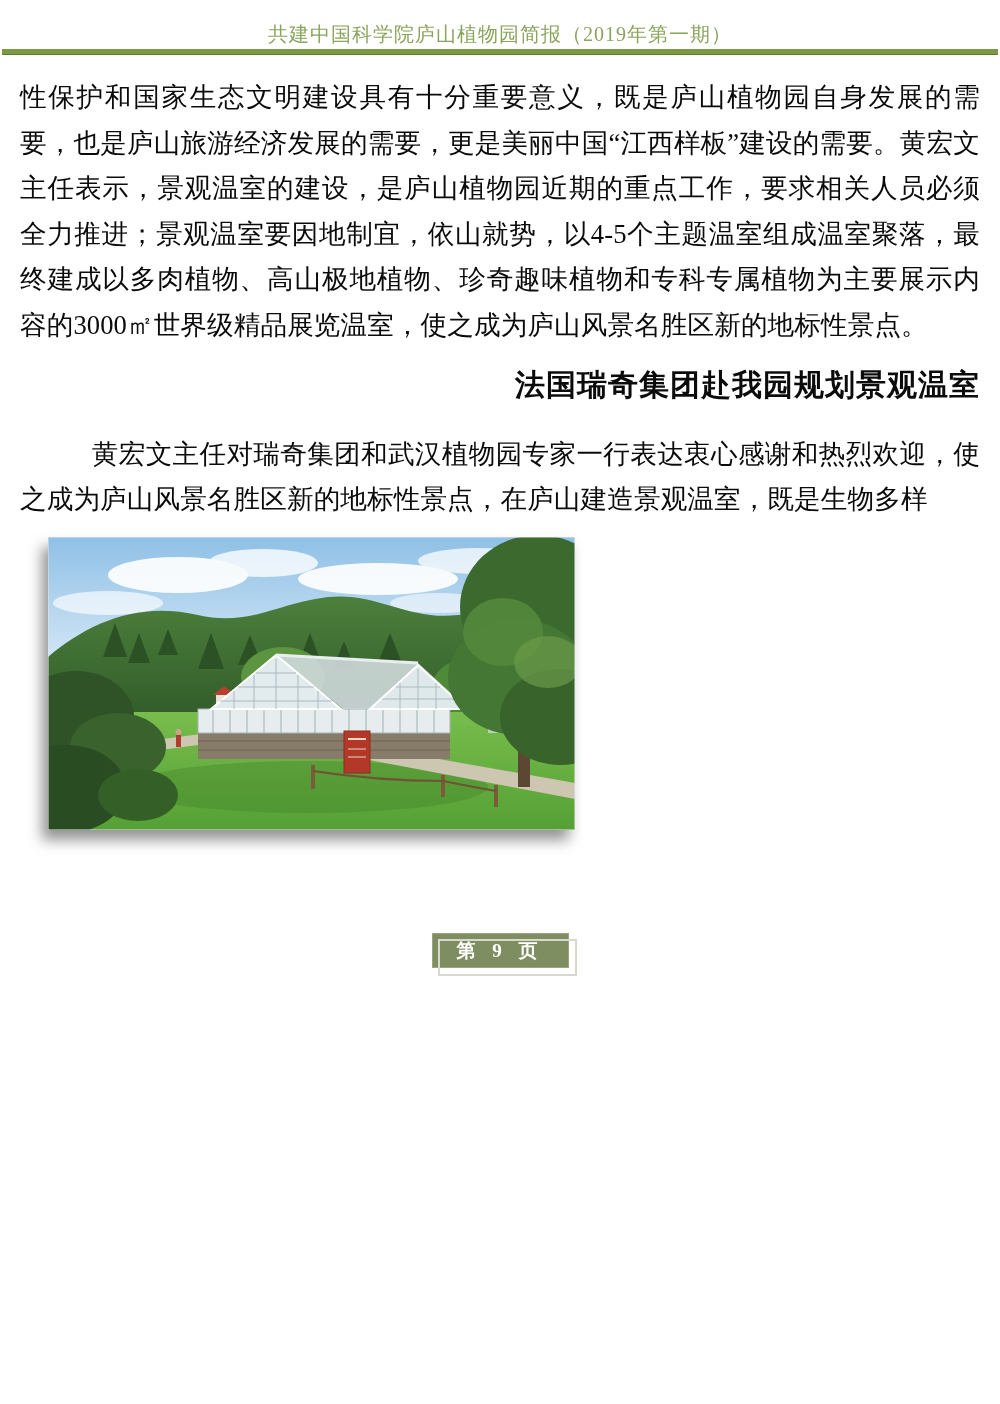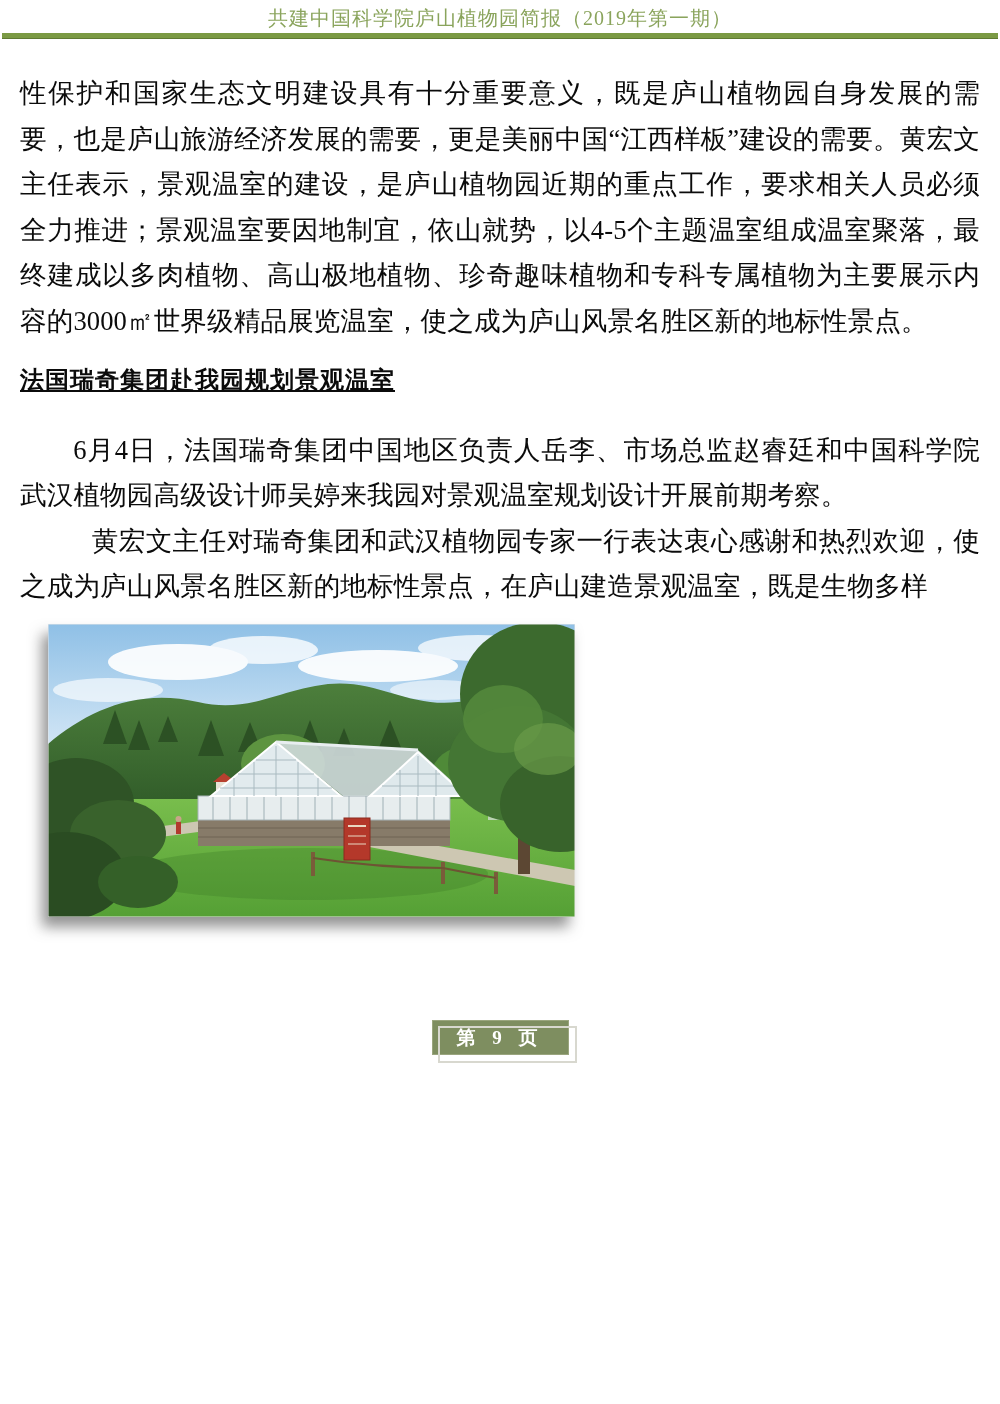--- a/index.html
+++ b/index.html
@@ -10,33 +10,33 @@
     --badge-outline:#d8d8cf;
     --text-black:#0b0b0b;
   }
   *{margin:0;padding:0;box-sizing:border-box;}
   html,body{background:#ffffff;}
   body{width:1000px;height:1404px;overflow:hidden;
        font-family:"Liberation Serif","DejaVu Serif",serif;color:var(--text-black);}
   .page{position:relative;width:1000px;height:1404px;background:#fff;}
 
   
-  .header{padding-top:5px;text-align:center;}
+  .header{padding-top:21px;text-align:center;}
   .header-title{font-size:20px;line-height:26px;color:var(--title-green);letter-spacing:1px;font-weight:normal;}
   .header-rule{height:6px;margin:2px 2px 0 2px;background:var(--bar-green);
                border-bottom:1px solid var(--bar-green-dark);}
 
   
-  .article{margin:12px 20px;padding-top:20px;font-size:26.6px;line-height:45.5px;
+  .article{margin:0 20px;padding-top:20px;font-size:26.6px;line-height:45.5px;
            text-align:justify;letter-spacing:0.1px;}
   .article p{margin:0;}
   .p-indent2{text-indent:2em;}
   .p-indent27{text-indent:2.7em;}
-  .section-heading{font-size:24px;line-height:45.5px;font-weight:bold;text-align:left;
-                   letter-spacing:1px;margin:14px 0 24px 0;text-decoration:underline;}
+  .section-heading{font-size:30px;line-height:45.5px;font-weight:bold;text-align:right;
+                   letter-spacing:1px;margin:14px 0 24px 0;}
 
   
   .photo-figure{float:left;width:560px;height:410px;margin:0 28px 0 0;}
   .photo-svg{display:block;width:527px;height:293px;margin:14px 0 0 28px;
              filter:drop-shadow(-6px 10px 7px rgba(40,40,40,0.50));}
 
   
   .footer{clear:both;margin-top:8px;text-align:center;}
   .page-badge{position:relative;display:inline-block;background:var(--badge-green);
               color:#ffffff;font-weight:bold;font-size:19px;line-height:23px;
@@ -53,21 +53,20 @@
     <div class="header-title">共建中国科学院庐山植物园简报（2019年第一期）</div>
     <div class="header-rule"></div>
   </div>
 
   <div class="article">
 
     <p>性保护和国家生态文明建设具有十分重要意义，既是庐山植物园自身发展的需要，也是庐山旅游经济发展的需要，更是美丽中国“江西样板”建设的需要。黄宏文主任表示，景观温室的建设，是庐山植物园近期的重点工作，要求相关人员必须全力推进；景观温室要因地制宜，依山就势，以4-5个主题温室组成温室聚落，最终建成以多肉植物、高山极地植物、珍奇趣味植物和专科专属植物为主要展示内容的3000㎡世界级精品展览温室，使之成为庐山风景名胜区新的地标性景点。</p>
 
     <h2 class="section-heading">法国瑞奇集团赴我园规划景观温室</h2>
 
-    <p class="p-indent2">6月4日，法国瑞奇集团中国地区负责人岳李、市场总监赵睿廷和中国科学院武汉植物园高级设计师吴婷来我园对景观温室规划设计开展前期考察。</p>
 
 
     <p class="p-indent27">黄宏文主任对瑞奇集团和武汉植物园专家一行表达衷心感谢和热烈欢迎，使之成为庐山风景名胜区新的地标性景点，在庐山建造景观温室，既是生物多样</p>
 
     <figure class="photo-figure" aria-label="庐山植物园景观温室照片：山林前的玻璃温室与草坪">
       <svg class="photo-svg" viewBox="0 0 527 293" preserveAspectRatio="none">
         <defs>
           <linearGradient id="sky" x1="0" y1="0" x2="0" y2="1">
             <stop offset="0" stop-color="#8fc0e6"></stop>
               <stop offset="1" stop-color="#e9f3fb"></stop>

